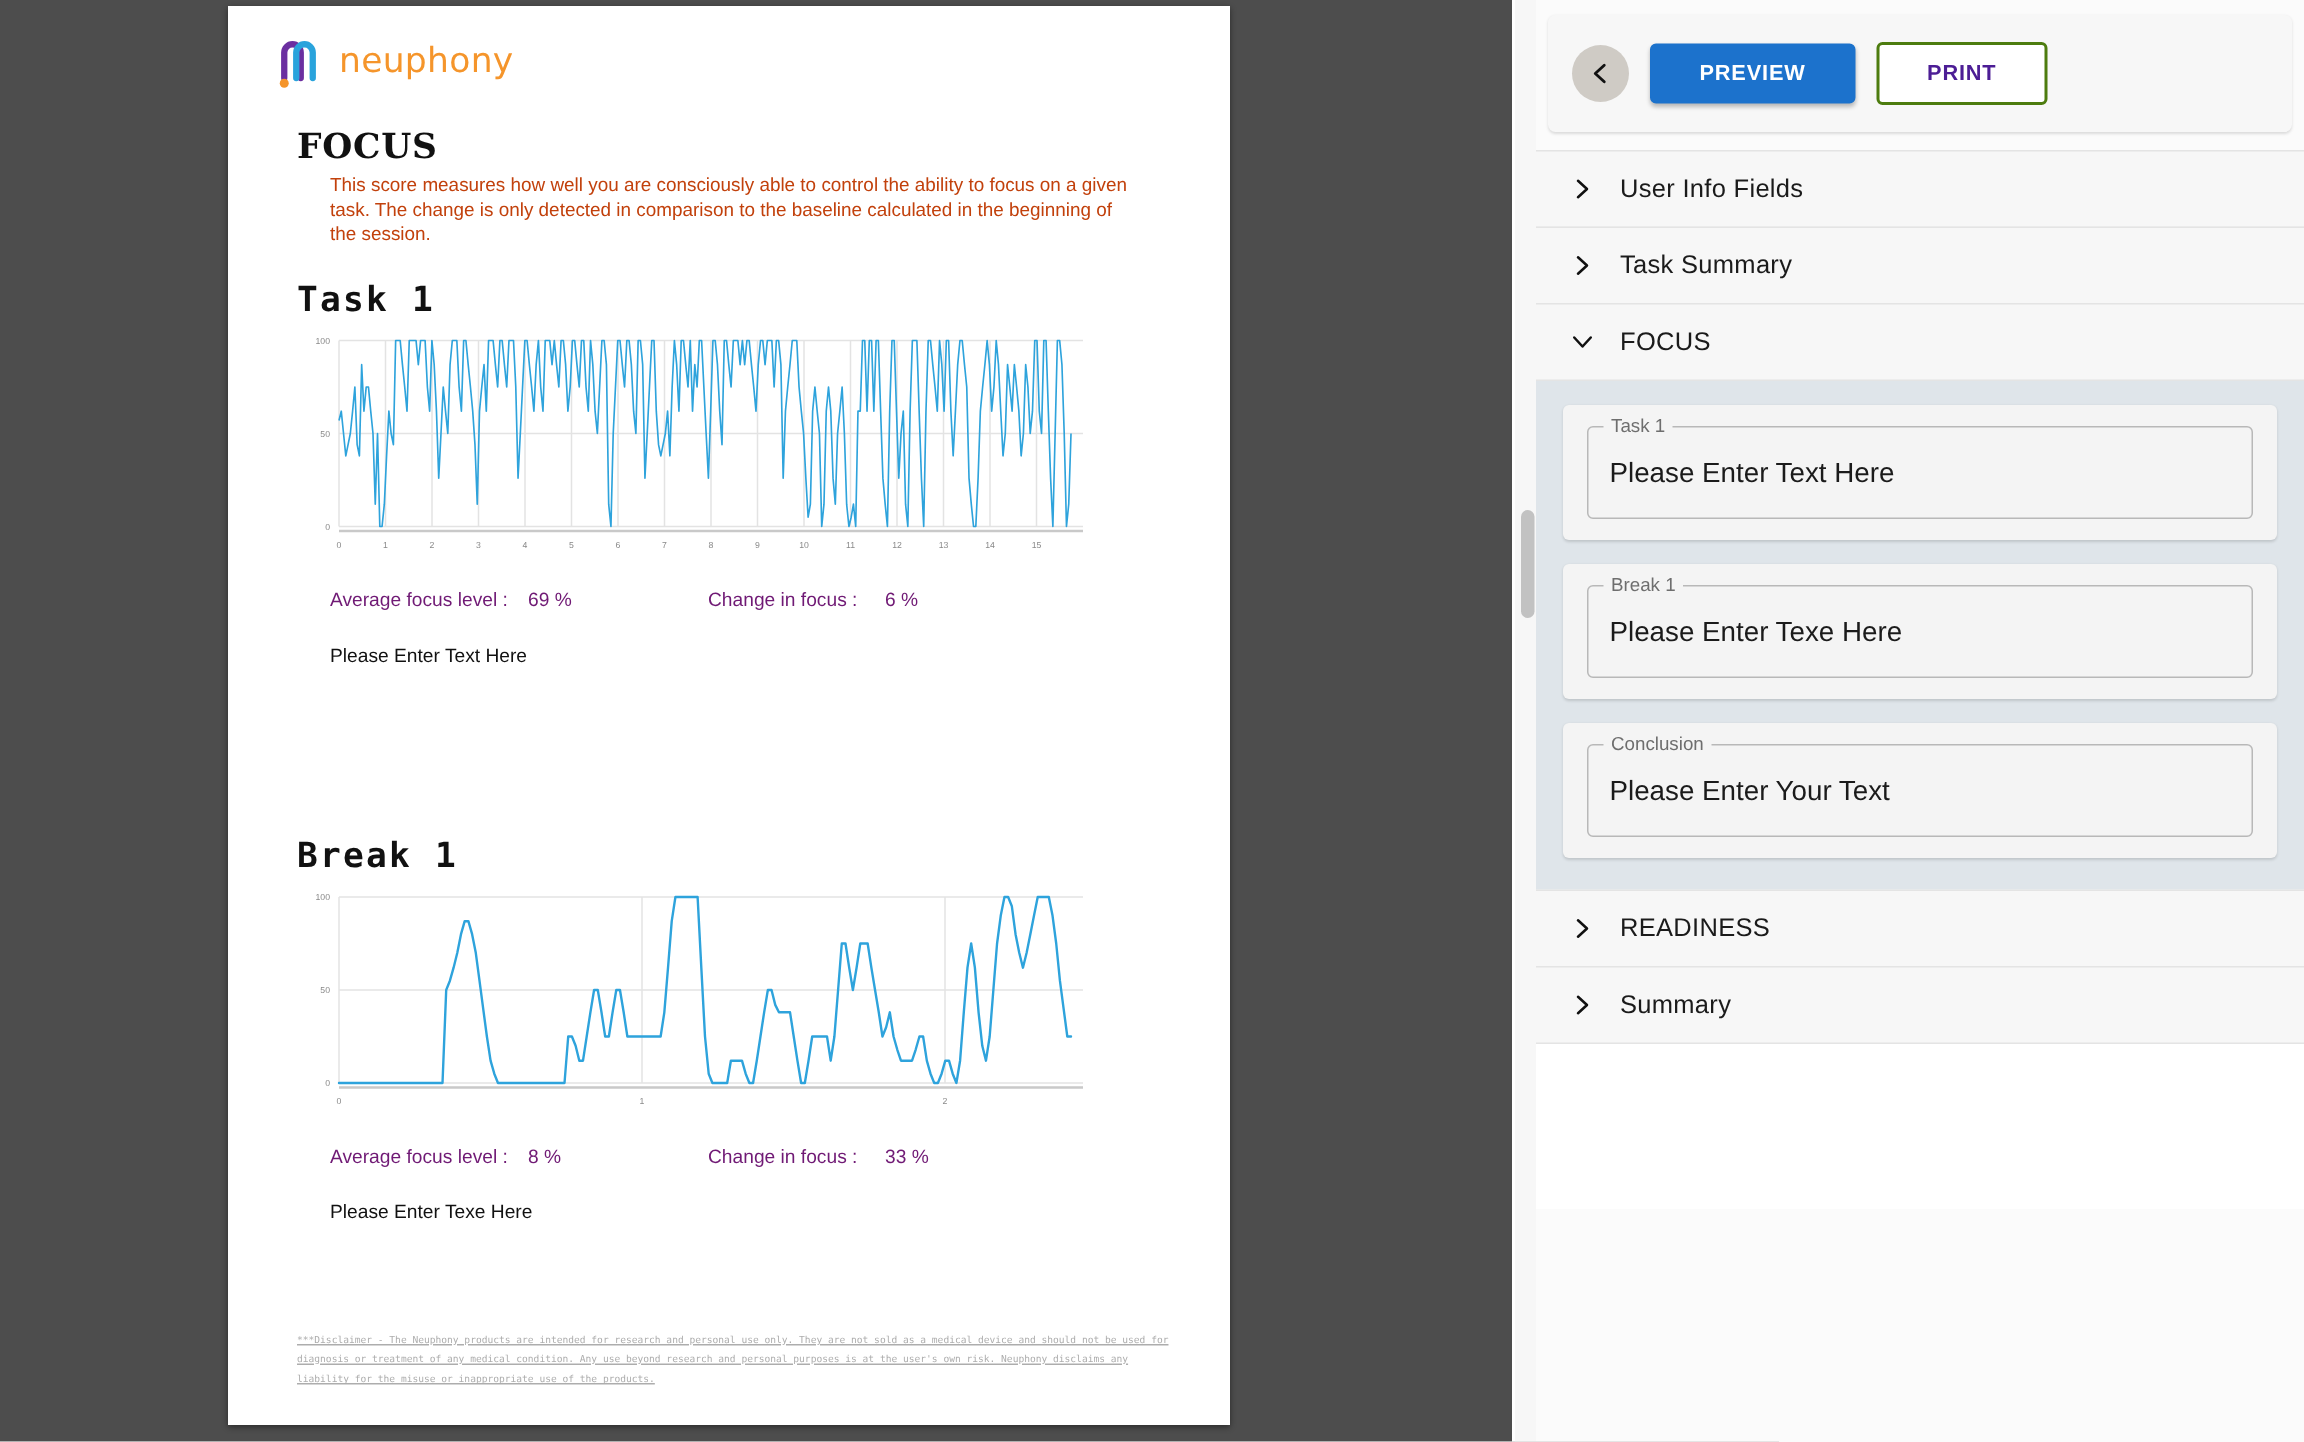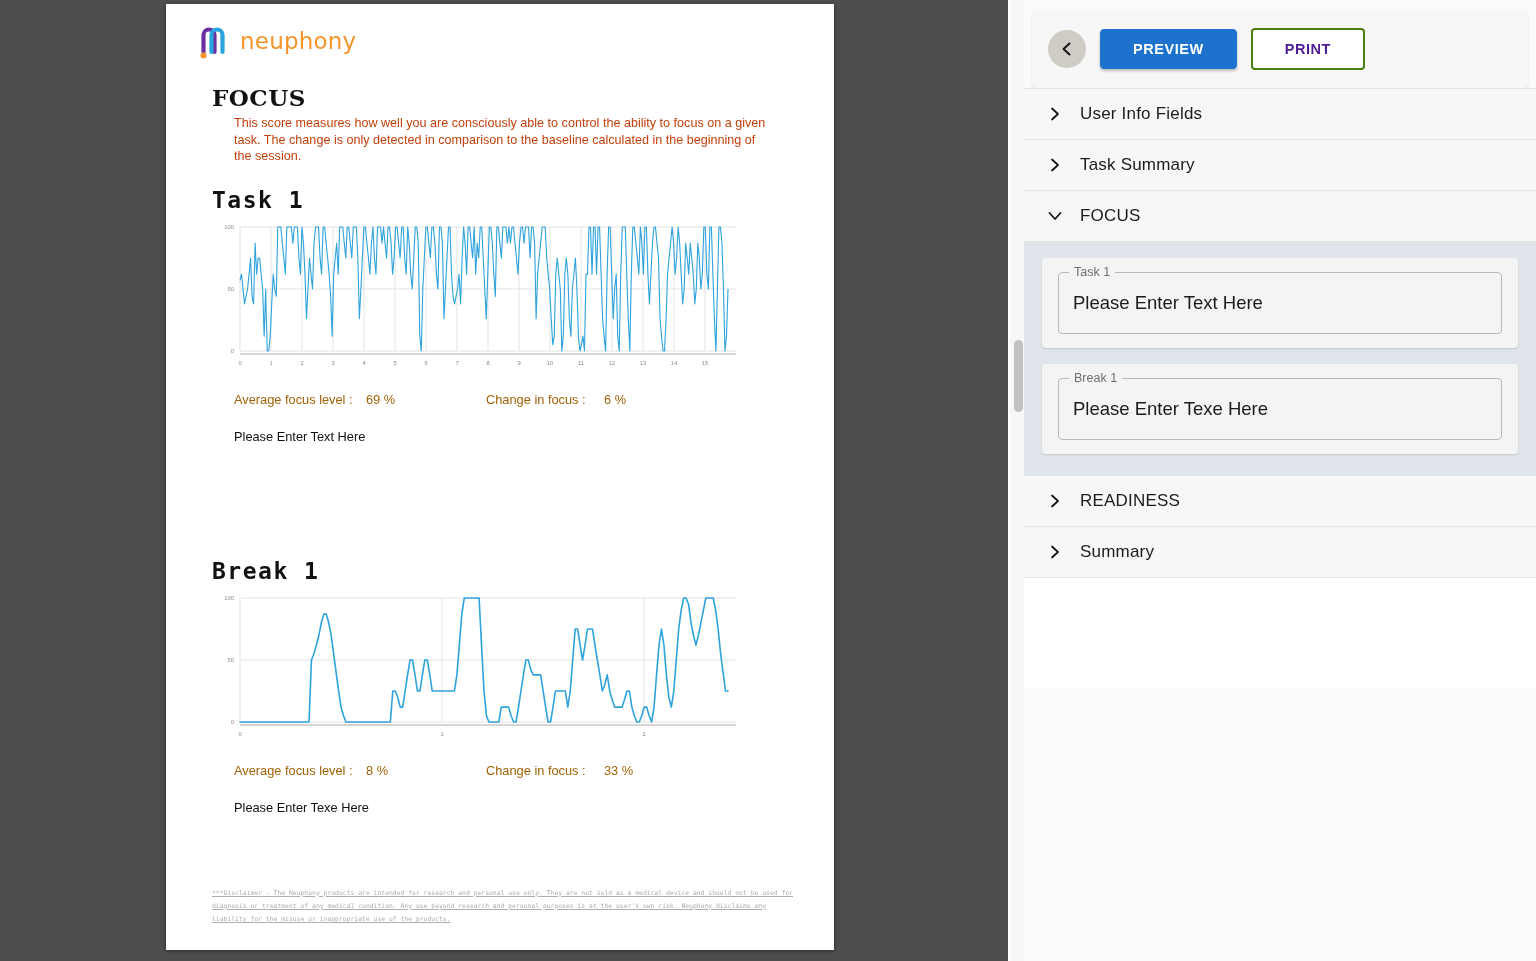--- a/index.html
+++ b/index.html
@@ -13,21 +13,21 @@
 
   
   .doc-viewer {
     width: 1008px; height: 961px;
     background: #4d4d4d;
     position: relative;
     overflow: hidden;
   }
   .doc-page {
     position: absolute;
-    left: 166px; top: 4px;
+    left: 152px; top: 4px;
     width: 668px; height: 946px;
     background: #ffffff;
     box-shadow: 0 1px 4px rgba(0,0,0,.45);
     padding: 0;
   }
   .logo-wrap { padding: 18px 0 0 32px; display:flex; align-items:center; gap:6px; }
   .logo-mark { width: 34px; height: 38px; display:block; }
   .logo-text {
     font-family: "DejaVu Sans", sans-serif;
     font-size: 23px;
@@ -59,21 +59,21 @@
     letter-spacing: 1.5px;
     margin: 22px 0 6px 46px;
   }
   .chart-block { margin-left: 46px; width: 560px; }
   .chart-svg { display:block; }
   .metrics {
     display: flex;
     margin: 18px 0 0 68px;
     width: 530px;
     font-size: 12.8px;
-    color: #a16207;
+    color: #701a75;
   }
   .metrics .m-label { width: 132px; }
   .metrics .m-value { width: 120px; }
   .metrics .m-label2 { width: 118px; }
   .metrics .m-value2 { }
   .note-line {
     margin: 22px 0 0 68px;
     font-size: 12.8px;
     color: #111;
   }
@@ -148,21 +148,21 @@
     background: #1C72CC;
     color: #ffffff;
     border: 1px solid #1C72CC;
     box-shadow: 0 2px 3px rgba(0,0,0,.25);
   }
   .btn-print {
     background: #ffffff;
     color: #4c1d95;
     border: 2px solid #4d7c0f;
   }
-  .accordion { margin-top: 1px; }
+  .accordion { margin-top: 13px; }
   .acc-item {
     background: #f7f7f7;
     border-top: 1px solid #e4e4e4;
     border-bottom: 1px solid #e4e4e4;
     height: 52px;
     display: flex;
     align-items: center;
     padding-left: 22px;
     cursor: pointer;
     margin-top: -1px;
@@ -386,20 +386,26 @@
               <span class="mui-legend">Task 1</span>
               <span class="mui-value">Please Enter Text Here</span>
             </div>
           </div>
           <div class="field-card">
             <div class="mui-field">
               <span class="mui-legend">Break 1</span>
               <span class="mui-value">Please Enter Texe Here</span>
             </div>
           </div>
+          <div class="field-card">
+            <div class="mui-field">
+              <span class="mui-legend">Conclusion</span>
+              <span class="mui-value">Please Enter Your Text</span>
+            </div>
+          </div>
         </div>
 
 
         <div class="acc-item">
           <span class="chev">
             <svg width="11" height="16" viewBox="0 0 11 16">
                 <polyline points="2,2.5 8,8 2,13.5" fill="none" stroke="#111" stroke-width="1.7" stroke-linecap="round" stroke-linejoin="round"></polyline>
               </svg>
           </span>
           <span class="acc-label">READINESS</span>

